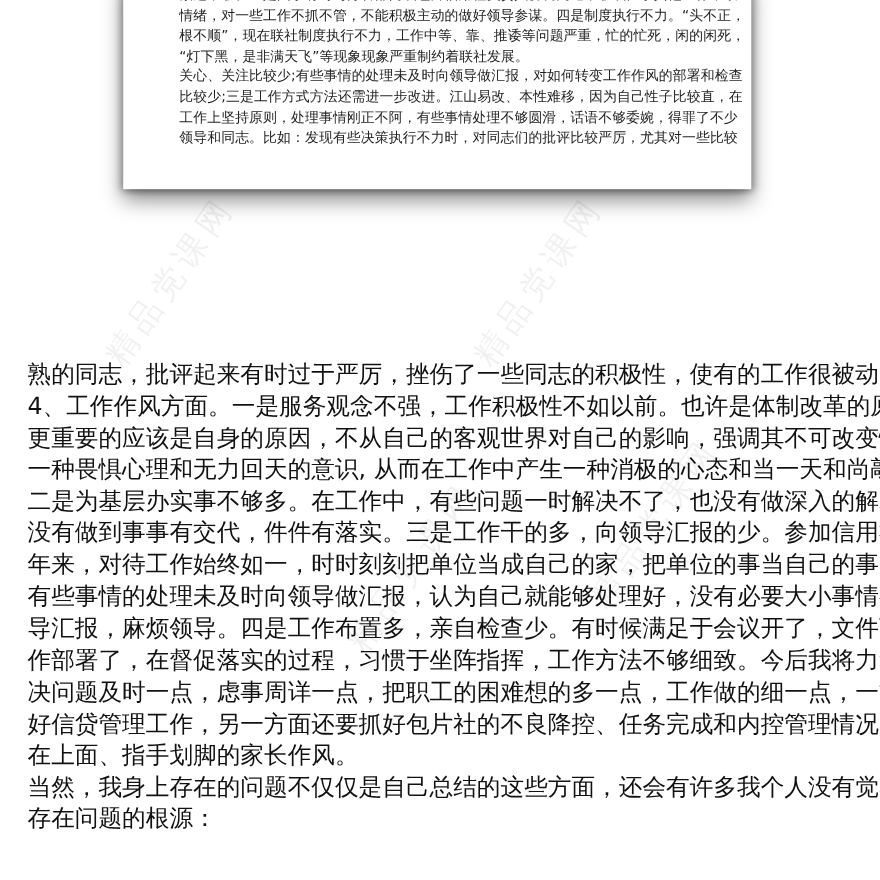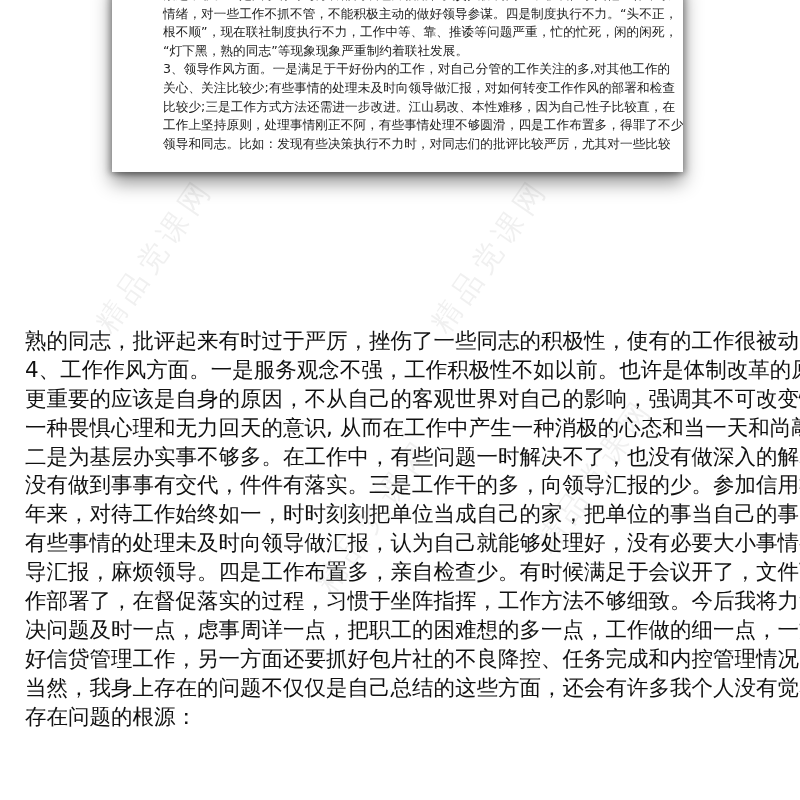--- a/index.html
+++ b/index.html
@@ -38,37 +38,37 @@
 <div class="watermark" style="left:120px; top:300px;">精品党课网</div>
 <div class="watermark" style="left:455px; top:300px;">精品党课网</div>
 <div class="watermark" style="left:340px; top:560px;">精品党课网</div>
 <div class="watermark" style="left:560px; top:520px;">精品党课网</div>
 
 <div class="page-card">
   <div class="card-text">
     <span class="ln">素还不够。三是由于有时与分管部门或包片信用社负责人协调沟通不够或忙于其他工作，致</span>
     <span class="ln">情绪，对一些工作不抓不管，不能积极主动的做好领导参谋。四是制度执行不力。“头不正，</span>
     <span class="ln">根不顺”，现在联社制度执行不力，工作中等、靠、推诿等问题严重，忙的忙死，闲的闲死，</span>
-    <span class="ln">“灯下黑，熟的同志”等现象现象严重制约着联社发展。</span>
-    <span class="ln">3、领导作风方面。一是满足于干好份内的工作，对自己分管的工作关注的多,对其他工作的</span>
+    <span class="ln">“灯下黑，是非满天飞”等现象现象严重制约着联社发展。</span>
     <span class="ln">关心、关注比较少;有些事情的处理未及时向领导做汇报，对如何转变工作作风的部署和检查</span>
     <span class="ln">比较少;三是工作方式方法还需进一步改进。江山易改、本性难移，因为自己性子比较直，在</span>
-    <span class="ln">工作上坚持原则，处理事情刚正不阿，有些事情处理不够圆滑，四是工作布置多，得罪了不少</span>
+    <span class="ln">工作上坚持原则，处理事情刚正不阿，有些事情处理不够圆滑，话语不够委婉，得罪了不少</span>
     <span class="ln">领导和同志。比如：发现有些决策执行不力时，对同志们的批评比较严厉，尤其对一些比较</span>
   </div>
 </div>
 
 <div class="main-text">
   <span class="ln">熟的同志，批评起来有时过于严厉，挫伤了一些同志的积极性，使有的工作很被动。</span>
   <span class="ln">4、工作作风方面。一是服务观念不强，工作积极性不如以前。也许是体制改革的原因，但</span>
   <span class="ln">更重要的应该是自身的原因，不从自己的客观世界对自己的影响，强调其不可改变性，存在</span>
   <span class="ln">一种畏惧心理和无力回天的意识, 从而在工作中产生一种消极的心态和当一天和尚敲一天钟</span>
   <span class="ln">二是为基层办实事不够多。在工作中，有些问题一时解决不了，也没有做深入的解释工作，</span>
   <span class="ln">没有做到事事有交代，件件有落实。三是工作干的多，向领导汇报的少。参加信用社工作 20</span>
   <span class="ln">年来，对待工作始终如一，时时刻刻把单位当成自己的家，把单位的事当自己的事，致使对</span>
   <span class="ln">有些事情的处理未及时向领导做汇报，认为自己就能够处理好，没有必要大小事情都要向领</span>
   <span class="ln">导汇报，麻烦领导。四是工作布置多，亲自检查少。有时候满足于会议开了，文件下了，工</span>
   <span class="ln">作部署了，在督促落实的过程，习惯于坐阵指挥，工作方法不够细致。今后我将力争做到解</span>
   <span class="ln">决问题及时一点，虑事周详一点，把职工的困难想的多一点，工作做的细一点，一方面要抓</span>
   <span class="ln">好信贷管理工作，另一方面还要抓好包片社的不良降控、任务完成和内控管理情况，克服浮</span>
+  <span class="ln">在上面、指手划脚的家长作风。</span>
   <span class="ln">当然，我身上存在的问题不仅仅是自己总结的这些方面，还会有许多我个人没有觉察出的缺</span>
   <span class="ln">存在问题的根源：</span>
 </div>
 
 </body></html>

